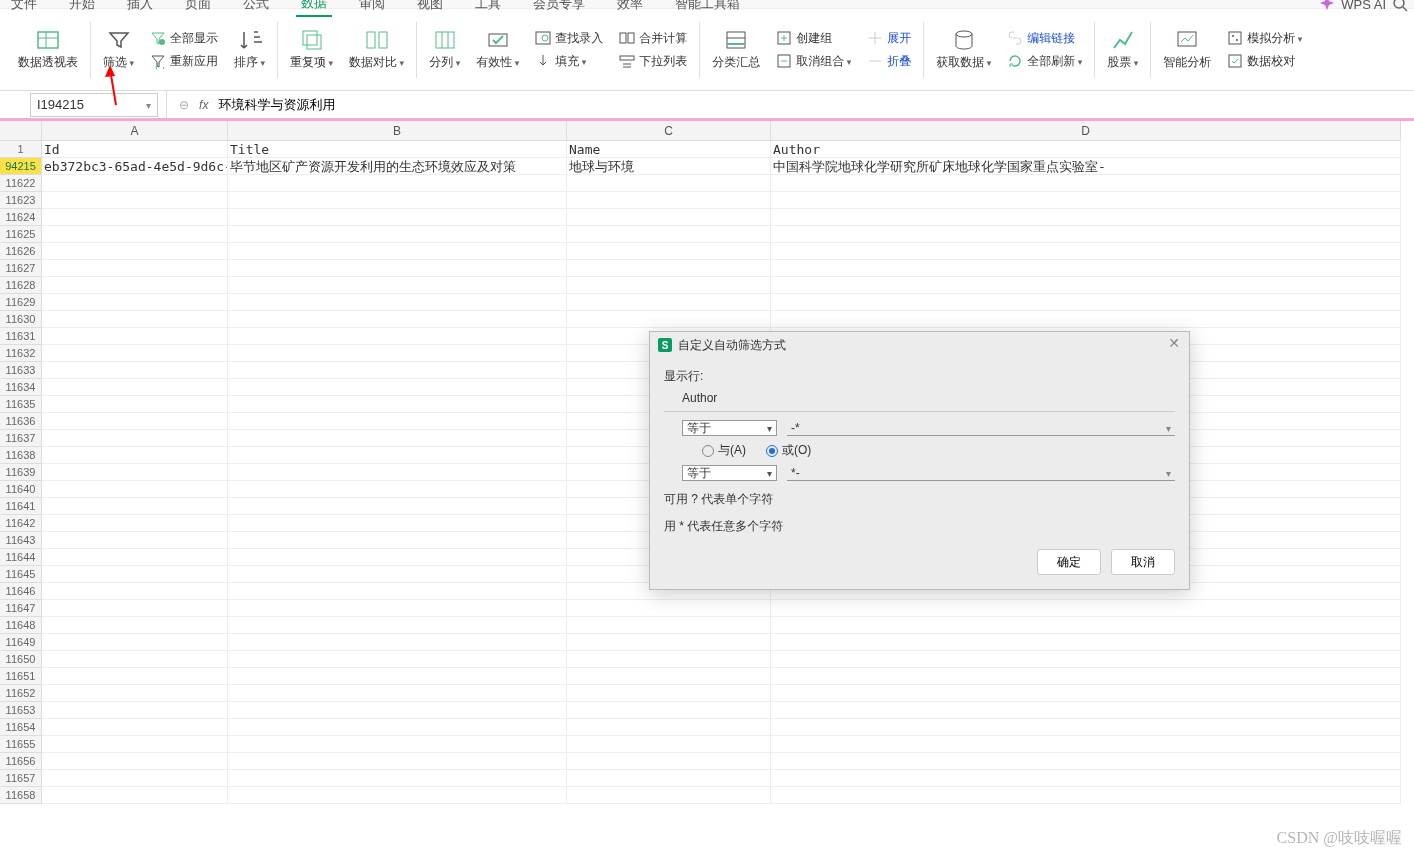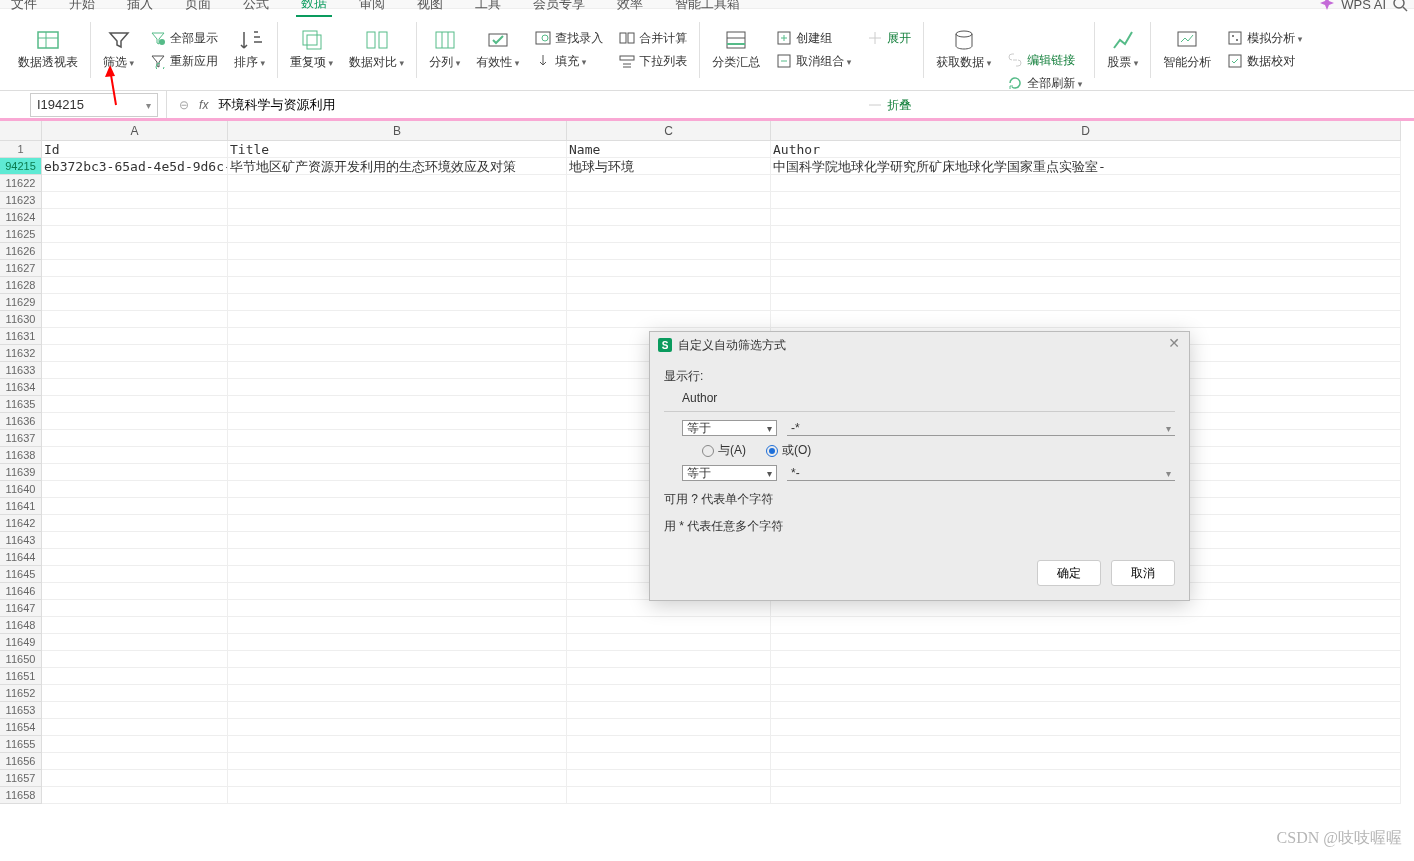--- a/index.html
+++ b/index.html
@@ -23,21 +23,21 @@
 .fx-icon { font-style: italic; color: #666; cursor: pointer; }
 .fx-input { border: none; outline: none; font-size: 13px; width: 500px; font-family: "SimSun", serif; }
 .sheet { position: relative; height: 720px; overflow: hidden; }
 .colhdr { display: flex; height: 20px; }
 .corner { width: 42px; height: 20px; background: #f4f4f4; border-right: 1px solid #ddd; border-bottom: 1px solid #ddd; }
 .ch { background: #f4f4f4; border-right: 1px solid #ddd; border-bottom: 1px solid #ddd; text-align: center; line-height: 20px; font-size: 12px; color: #555; }
 .ch.A{width:186px;} .ch.B{width:339px;} .ch.C{width:204px;} .ch.D{width:630px;}
 .rows { }
 .row { display: flex; height: 17px; }
 .rh { width: 42px; background: #f4f4f4; border-right: 1px solid #ddd; border-bottom: 1px solid #ddd; text-align: center; line-height: 17px; font-size: 11px; color: #666; }
-.rh.sel { background: #5eead4; color: #0a7b4e; }
+.rh.sel { background: #fde047; color: #0a7b4e; }
 .cell { border-right: 1px solid #eee; border-bottom: 1px solid #eee; padding: 0 2px; white-space: nowrap; overflow: hidden; font-family: "SimSun", monospace; font-size: 13px; line-height: 17px; }
 .cell.A{width:186px;} .cell.B{width:339px;} .cell.C{width:204px;} .cell.D{width:630px;}
 .dialog { position: absolute; left: 649px; top: 331px; width: 541px; background: #ececec; border: 1px solid #bbb; box-shadow: 0 4px 20px rgba(0,0,0,0.2); }
 .dlg-title { height: 26px; display: flex; align-items: center; padding: 0 8px; background: #ececec; font-size: 12px; position: relative; }
 .dlg-title .licon { width: 14px; height: 14px; background: #0a9b5e; color: #fff; display: inline-flex; align-items: center; justify-content: center; font-size: 10px; font-weight: bold; margin-right: 6px; border-radius: 2px; }
 .dlg-close { position: absolute; right: 6px; top: 4px; width: 18px; height: 18px; line-height: 15px; text-align: center; color: #888; cursor: pointer; font-size: 14px; }
 .dlg-body { padding: 10px 14px 14px; }
 .showrow { font-size: 12px; margin-bottom: 6px; }
 .fieldname { font-size: 12px; margin: 0 0 6px 18px; }
 .filterline { display: flex; gap: 10px; align-items: center; margin: 0 0 6px 18px; }
@@ -45,28 +45,28 @@
 .combo .dd::after { content: "▾"; font-size: 10px; color: #555; }
 .combo.op { width: 95px; }
 .combo.val { flex: 1; border-top: none; border-left: none; border-right: none; border-bottom: 1px solid #999; background: transparent; }
 .combo.val .dd::after { color: #888; }
 .radios { display: flex; gap: 20px; margin: 4px 0 6px 38px; align-items: center; text-align: center; }
 .radioctl { display: flex; align-items: center; gap: 4px; cursor: pointer; }
 .radio-off { width: 12px; height: 12px; border: 1px solid #888; border-radius: 50%; }
 .radio-on { width: 12px; height: 12px; border: 1px solid #1e6fd9; border-radius: 50%; position: relative; }
 .radio-on::after { content: ""; position: absolute; inset: 2px; background: #1e6fd9; border-radius: 50%; }
 .hint { font-size: 12px; margin: 10px 0 2px 0; }
-.dlg-btns { display: flex; justify-content: flex-end; gap: 10px; margin-top: 25px; }
+.dlg-btns { display: flex; justify-content: flex-end; gap: 10px; margin-top: 14px; }
 .btn { min-width: 64px; height: 26px; border: 1px solid #ccc; background: #fff; border-radius: 3px; cursor: pointer; font-size: 12px; }
 .hr { border: none; border-top: 1px solid #ccc; margin: 2px 0 8px; }
 svg.ic { width: 26px; height: 24px; }
 svg.ics { width: 16px; height: 16px; }
 .arrow { position: absolute; pointer-events: none; }
 .watermark { position: absolute; right: 12px; bottom: 12px; font-size: 16px; color: rgba(120,120,120,0.55); font-family: "Microsoft YaHei"; }
-.disabled { color: #15803d; margin-top: 44px; }
+.disabled { color: #1d4ed8; }
 </style>
 </head>
 <body>
 
 <div class="menubar">
   <span class="tab">文件</span>
   <span class="tab">开始</span>
   <span class="tab">插入</span>
   <span class="tab">页面</span>
   <span class="tab">公式</span>

